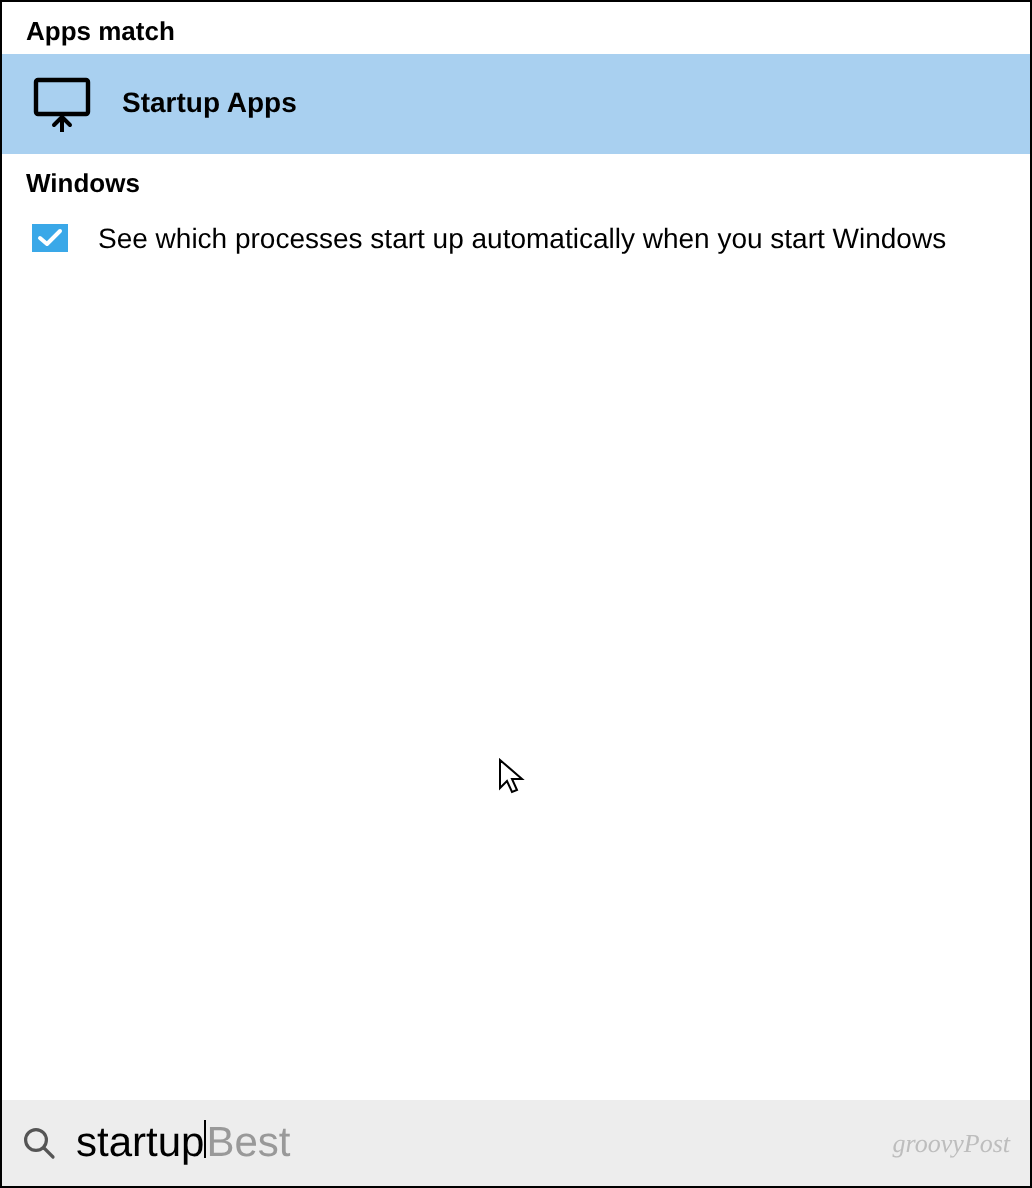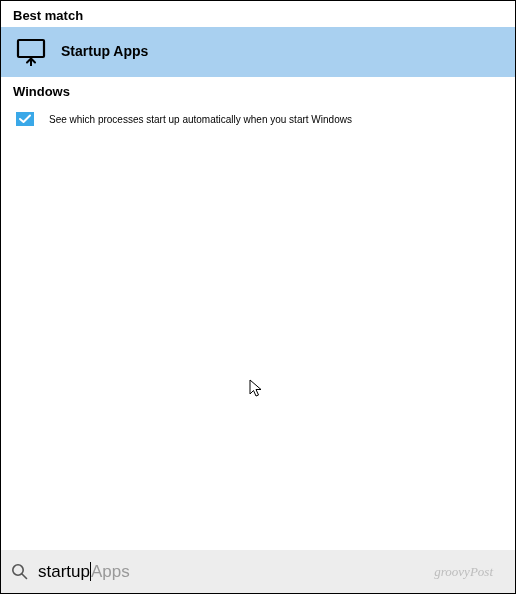--- a/index.html
+++ b/index.html
@@ -60,21 +60,21 @@
       cursor: pointer;
     }
     .settings-small-icon {
       width: 20px;
       height: 16px;
       display: flex;
       align-items: center;
       justify-content: center;
     }
     .settings-text {
-      font-size: 10px;
+      font-size: 14px;
       color: #000;
     }
     .content-area {
       flex: 1;
       position: relative;
     }
     .cursor {
       position: absolute;
       left: 248px;
       top: 244px;
@@ -88,50 +88,50 @@
       padding: 0 10px;
       gap: 10px;
       position: relative;
     }
     .search-icon {
       color: #555;
       display: flex;
       align-items: center;
     }
     .search-text {
-      font-size: 17px;
+      font-size: 21px;
       position: relative;
       display: flex;
       align-items: flex-start;
     }
     .search-typed {
       color: #000;
     }
     .search-suggestion {
       color: #999;
     }
     .text-caret {
       position: absolute;
       width: 1px;
       height: 20px;
       background: #000;
     }
     .watermark {
       position: absolute;
-      right: 22px;
+      right: 10px;
       font-size: 13px;
       color: #bdbdbd;
       font-style: italic;
       font-family: Georgia, serif;
     }
   </style>
 </head>
 <body>
 
-<div class="section-header">Best match</div>
+<div class="section-header">Apps match</div>
 
 <div class="best-match-item">
   <div class="monitor-icon-wrap">
     <svg width="30" height="30" viewBox="0 0 30 30">
       <rect x="2" y="3" width="26" height="17" rx="1" fill="none" stroke="#000" stroke-width="2.2"></rect>
       <line x1="15" y1="29" x2="15" y2="22" stroke="#000" stroke-width="2"></line>
       <path d="M 11 25.5 L 15 21.5 L 19 25.5" fill="none" stroke="#000" stroke-width="2" stroke-linecap="round" stroke-linejoin="round"></path>
     </svg>
   </div>
   <div class="best-match-text">
@@ -160,16 +160,16 @@
 <div class="search-bar">
   <span class="search-icon">
     <svg width="17" height="17" viewBox="0 0 17 17">
       <circle cx="7" cy="7" r="5.2" fill="none" stroke="#555" stroke-width="1.6"></circle>
       <line x1="11" y1="11" x2="15.5" y2="15.5" stroke="#555" stroke-width="1.6" stroke-linecap="round"></line>
     </svg>
   </span>
   <div class="search-text">
     <span class="search-typed">startup</span>
       <span class="text-caret" id="caret" style="position: static; display: inline-block; width: 1px; height: 19px; background: rgb(0, 0, 0); vertical-align: middle; margin-left: 0px; margin-right: 0px;"></span>
-      <span class="search-suggestion">Apps</span>
+      <span class="search-suggestion">Best</span>
   </div>
   <span class="watermark">groovyPost</span>
 </div>
 
 </body></html>

